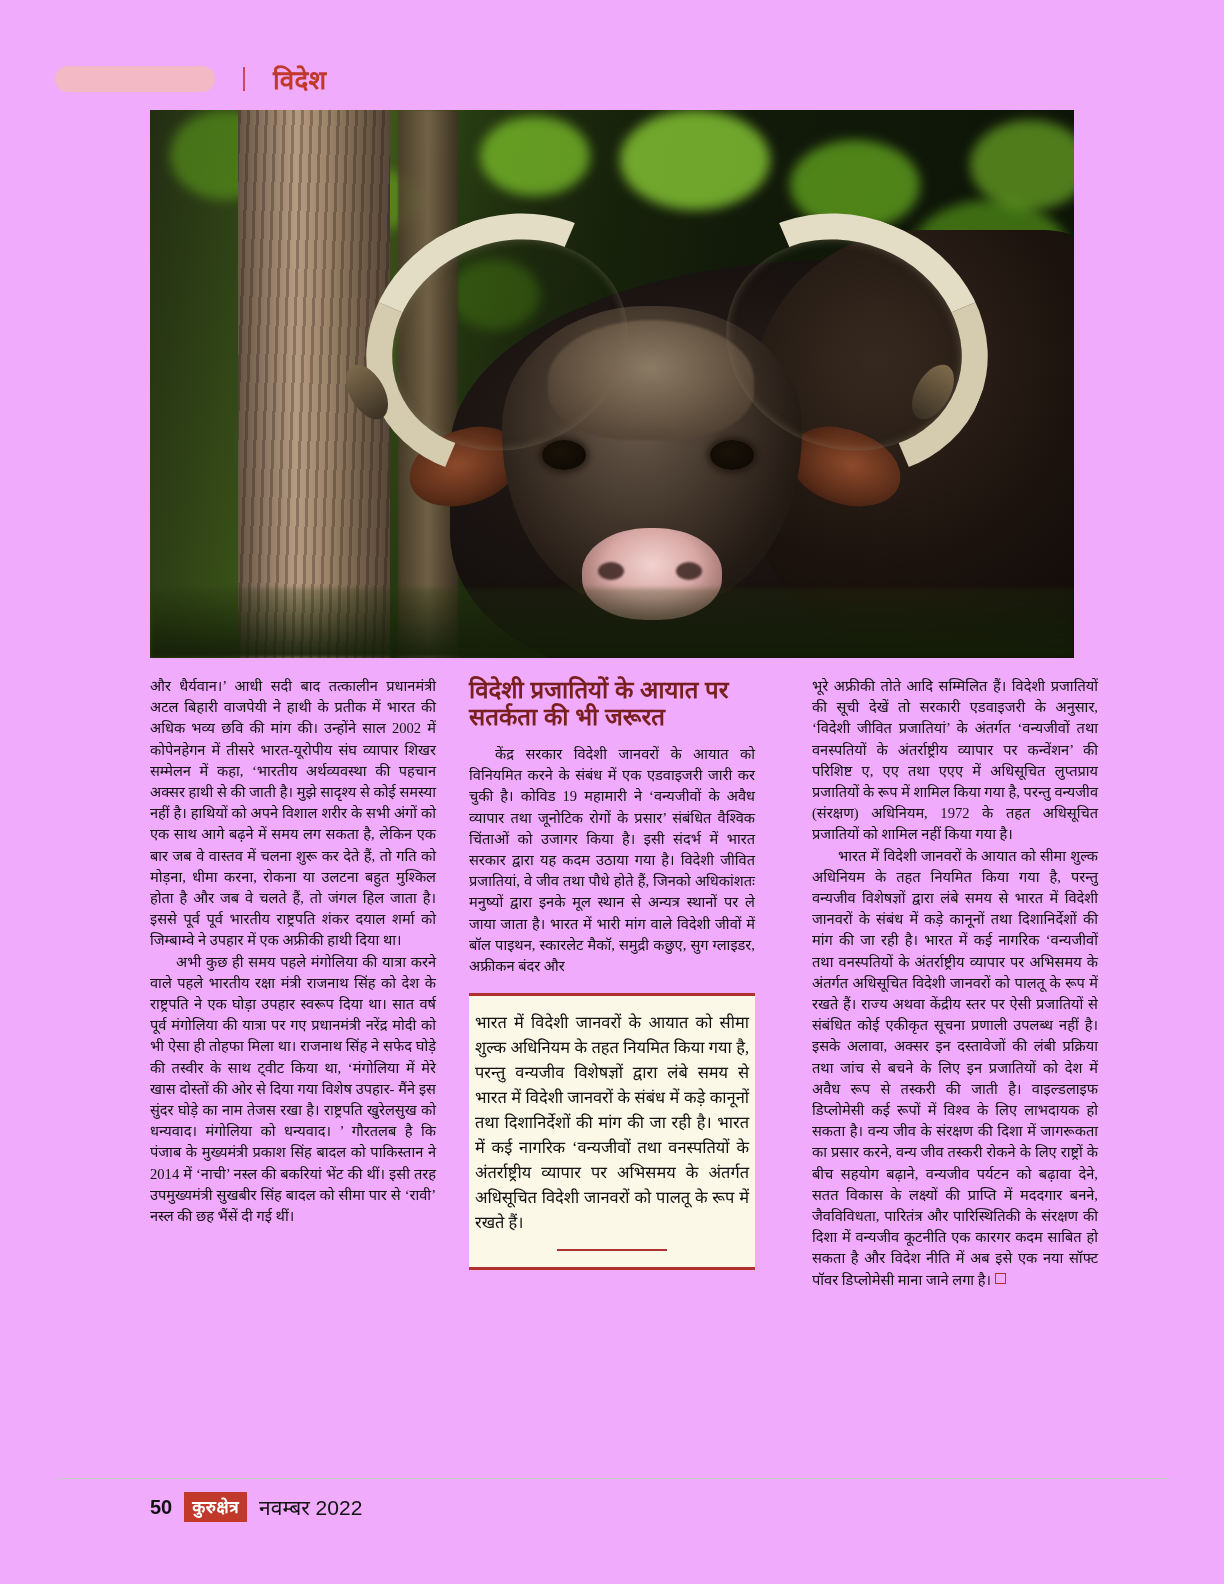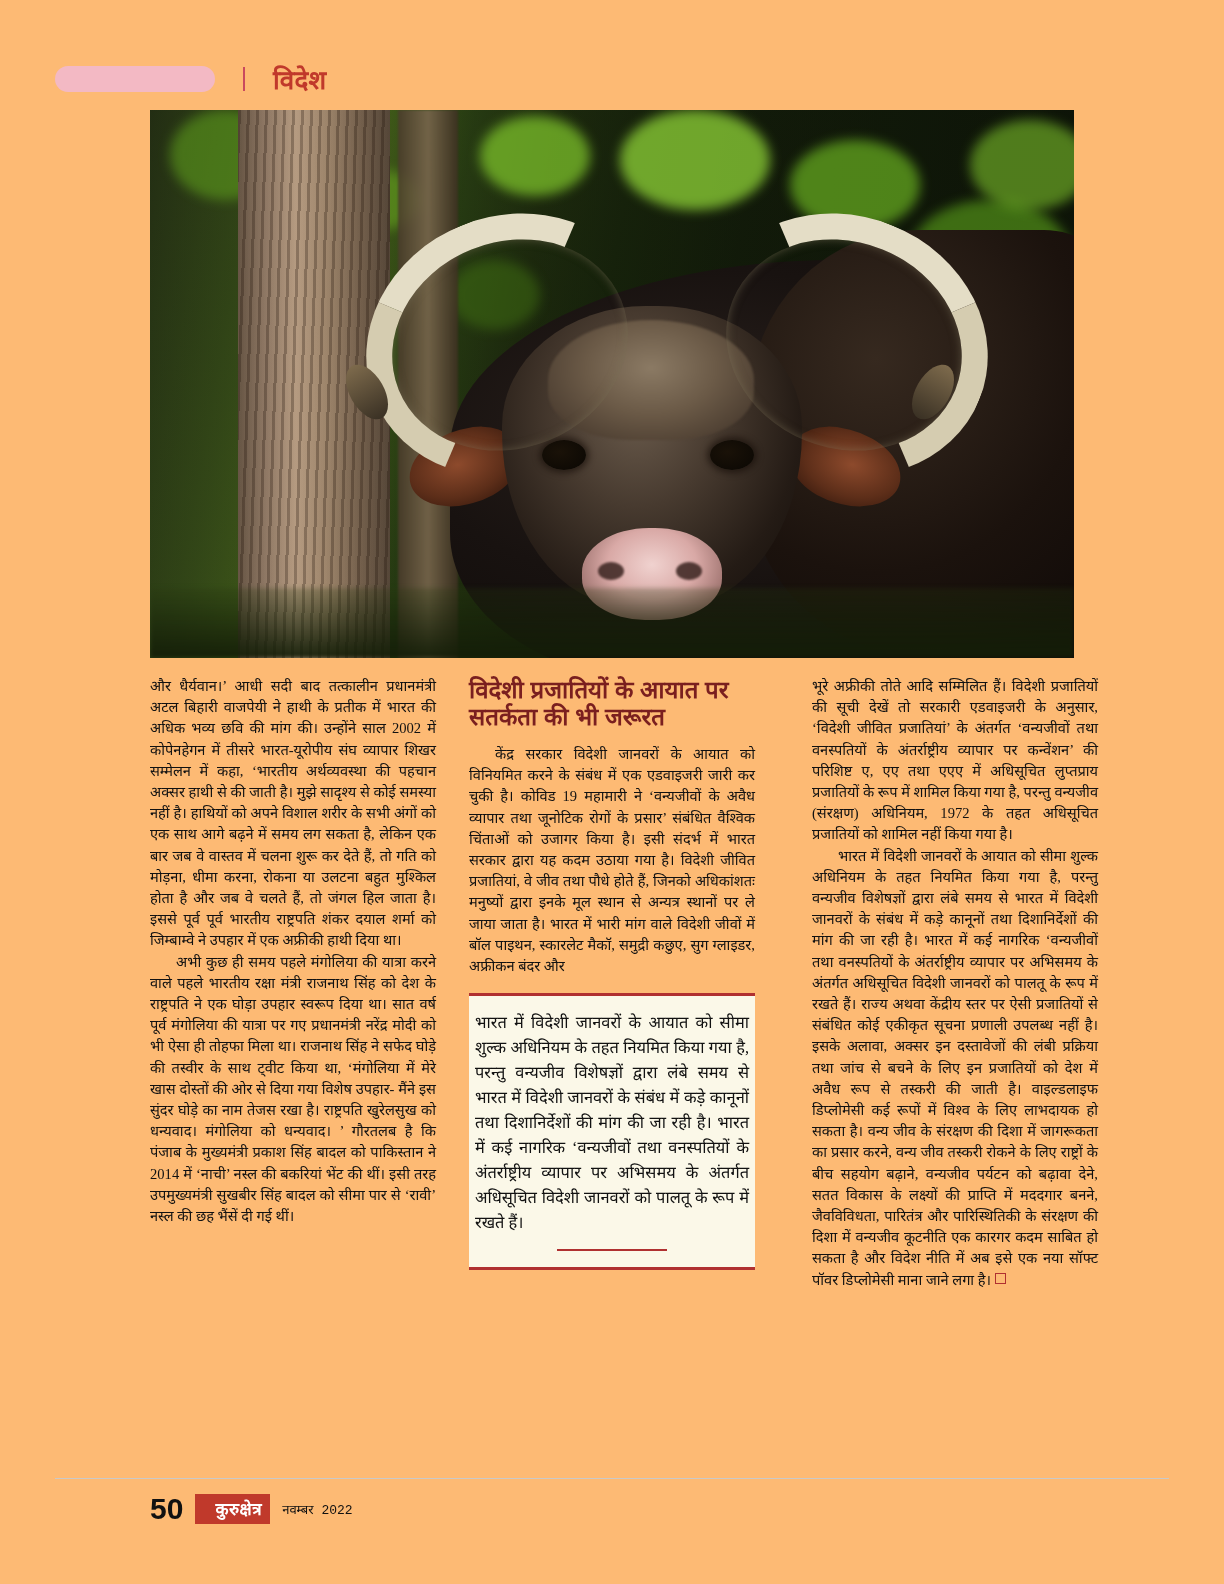--- a/index.html
+++ b/index.html
@@ -12,21 +12,21 @@
     height: 1584px;
     font-family: "Liberation Serif", serif;
     color: #000;
     position: relative;
     overflow: hidden;
   }
 
   .page {
     position: absolute;
     inset: 0;
-    background: #fdba74;
+    background: #f0abfc;
   }
 
   
   .header {
     position: absolute;
     top: 58px;
     left: 55px;
     right: 55px;
     height: 42px;
     display: flex;
@@ -304,36 +304,36 @@
   .footer {
     position: absolute;
     left: 150px;
     top: 1492px;
     display: flex;
     align-items: center;
     gap: 12px;
   }
   .page-num {
     font-family: "Liberation Sans", sans-serif;
-    font-size: 30px;
+    font-size: 20px;
     font-weight: bold;
     color: #111;
   }
   .mag-logo {
     background: #c0392b;
     color: #fff;
     font-family: "Liberation Sans", sans-serif;
     font-size: 17px;
     font-weight: bold;
-    padding: 3px 8px 4px 20px;
+    padding: 3px 8px 4px 8px;
     letter-spacing: .5px;
   }
   .issue-date {
-    font-family: Liberation Mono, monospace;
-    font-size: 13px;
+    font-family: Liberation Sans, sans-serif;
+    font-size: 21px;
     color: #111;
   }
 </style>
 </head>
 <body>
 
 <div class="page">
 
   <div class="header">
     <div class="header-swatch"></div>

